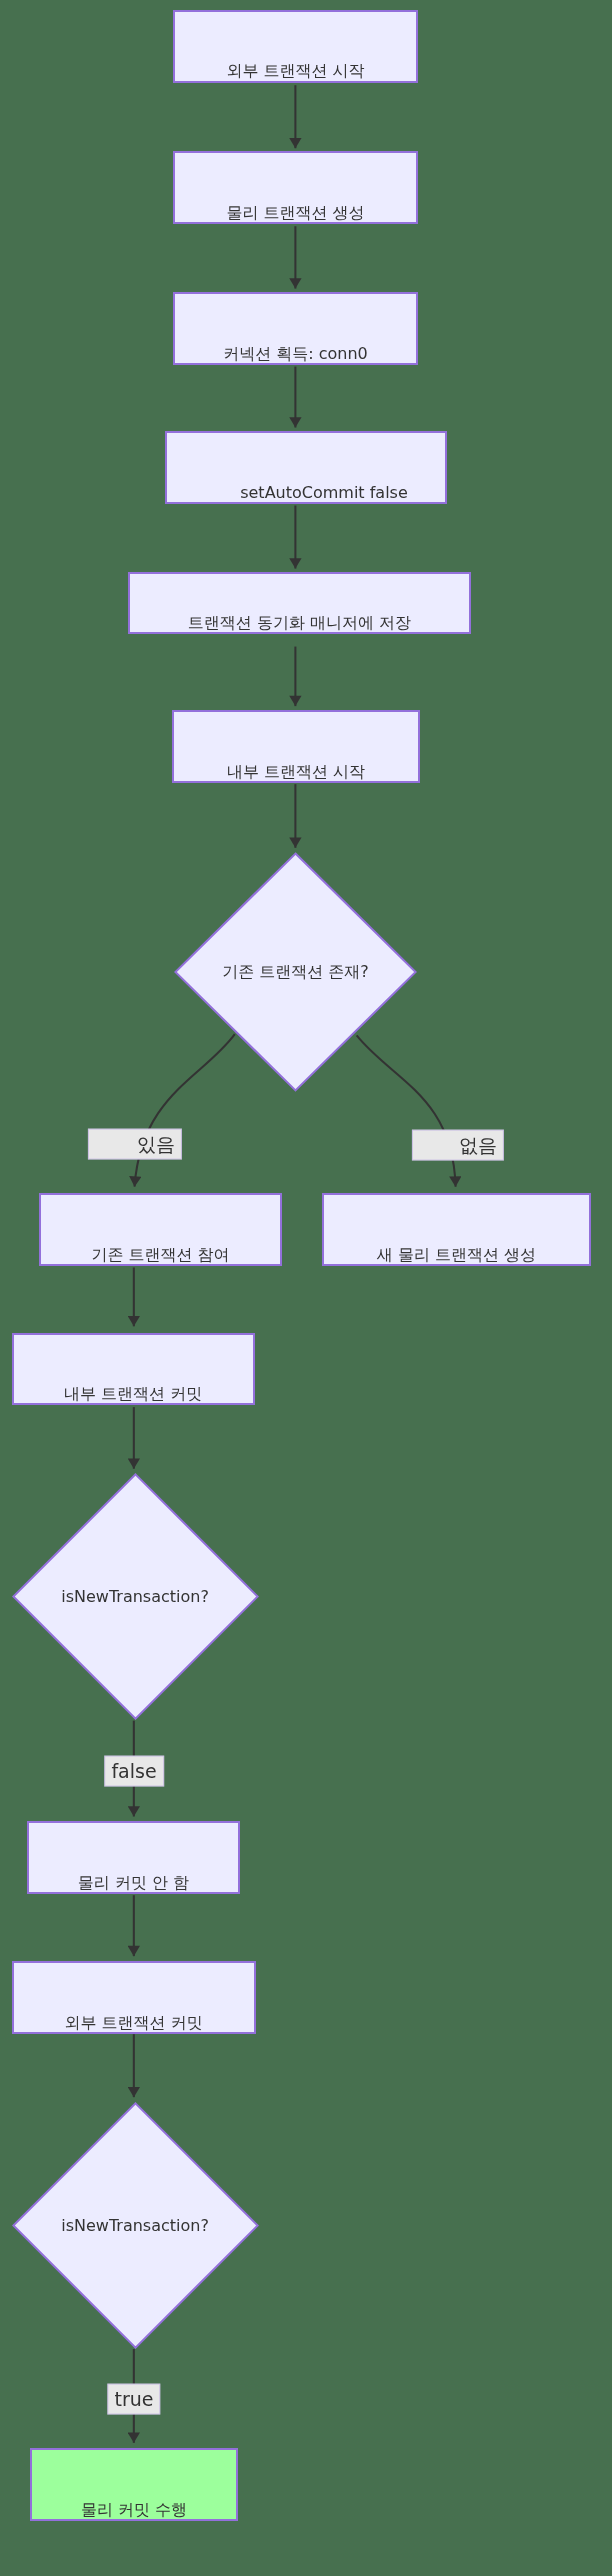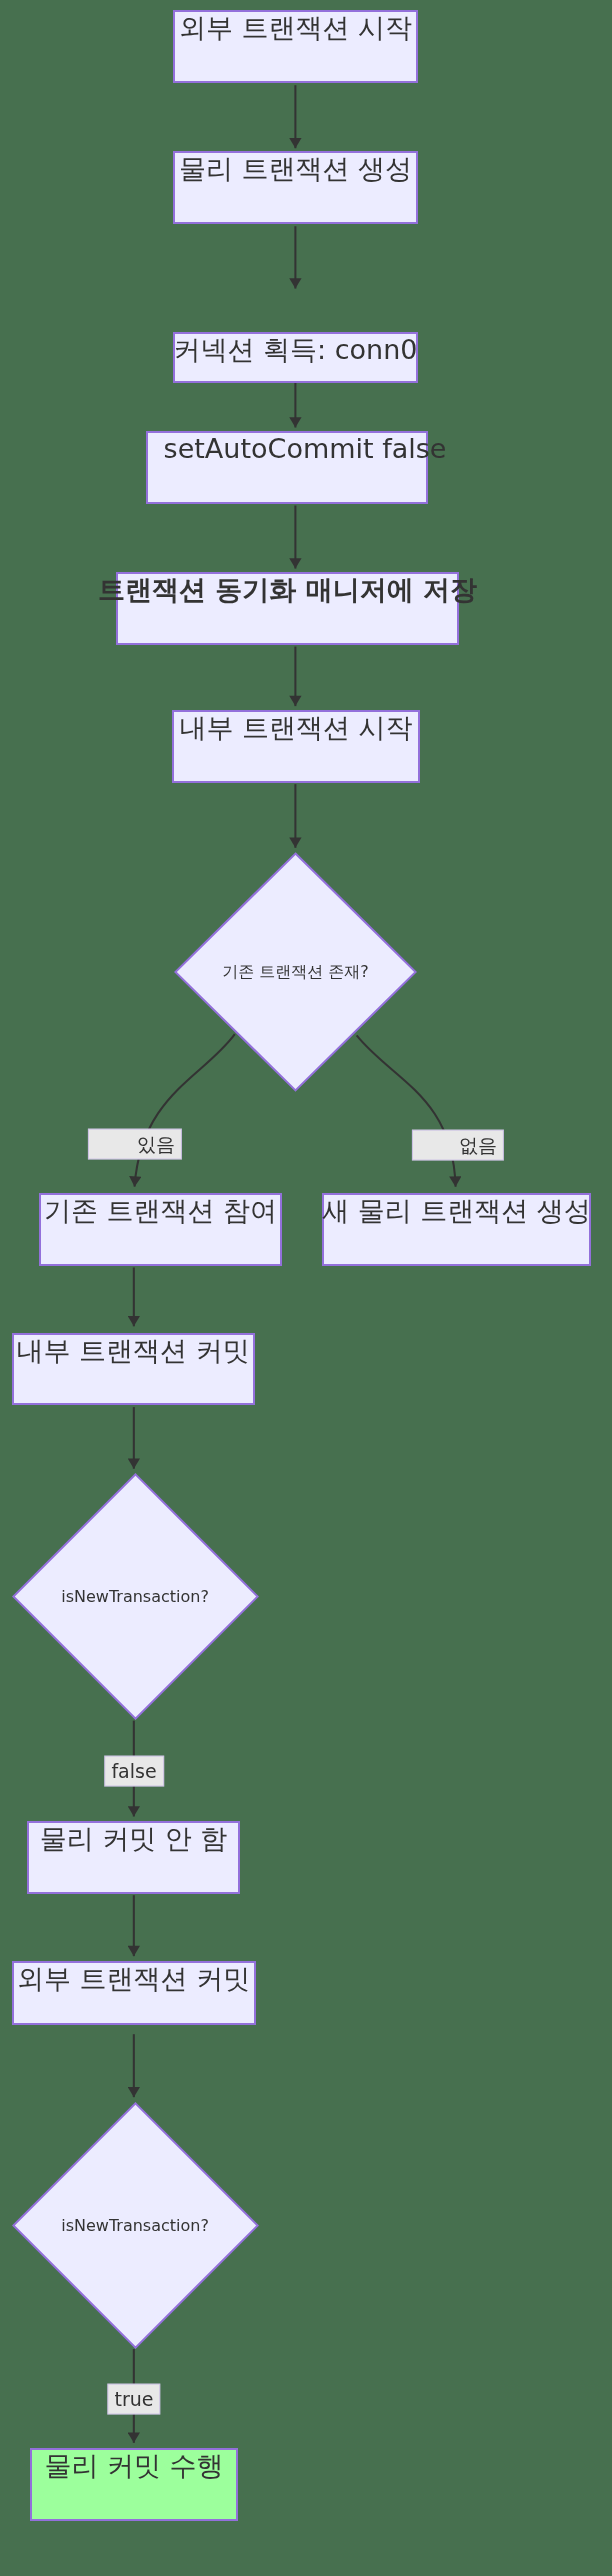--- a/index.html
+++ b/index.html
@@ -19,22 +19,22 @@
     font-family:"DejaVu Sans","Liberation Sans",sans-serif;
     color:var(--text);
     overflow:hidden;
   }
   .edges{position:absolute;left:0;top:0;z-index:1;}
   .node{
     position:absolute;z-index:2;
     background:var(--node-fill);
     border:2.1px solid var(--node-border);
     box-sizing:border-box;
-    display:flex;align-items:flex-start;justify-content:center;
-    font-size:27px;line-height:1.2;text-align:center;
+    display:flex;align-items:flex-end;justify-content:center;
+    font-size:16px;line-height:1.2;text-align:center;
     white-space:nowrap;
   }
   .node.success{background:var(--success-fill);}
   .diamond{
     position:absolute;z-index:2;
     display:flex;align-items:center;justify-content:center;
   }
   .diamond svg{position:absolute;left:0;top:0;}
   .diamond .dlabel{
     position:relative;z-index:3;
@@ -79,29 +79,29 @@
   </svg>
 
   <div class="node" style="left:173px;top:9.6px;width:245px;height:73px;">
     <span>외부 트랜잭션 시작</span>
   </div>
 
   <div class="node" style="left:173px;top:151px;width:245px;height:73px;">
     <span>물리 트랜잭션 생성</span>
   </div>
 
-  <div class="node" style="left:173px;top:292px;width:245px;height:51px;margin-top:40px;">
+  <div class="node" style="left:173px;top:292px;width:245px;height:73px;">
     <span>커넥션 획득: conn0</span>
   </div>
 
-  <div class="node" style="left:146px;top:431px;width:282px;height:73px;padding-left:36px;">
+  <div class="node" style="left:165px;top:431px;width:282px;height:73px;padding-left:36px;">
     <span>setAutoCommit false</span>
   </div>
 
-  <div class="node" style="left:116px;top:572px;width:343px;height:73px;font-weight:bold;">
+  <div class="node" style="left:128px;top:572px;width:343px;height:62px;">
     <span>트랜잭션 동기화 매니저에 저장</span>
   </div>
 
   <div class="node" style="left:172px;top:710px;width:248px;height:73px;">
     <span>내부 트랜잭션 시작</span>
   </div>
 
   <div class="diamond" style="left:174px;top:852px;width:243px;height:240px;">
     <svg width="243" height="240" viewBox="0 0 355 350">
       <polygon points="177.5,2 353,175 177.5,348 2,175" fill="#ECECFF" stroke="#9370DB" stroke-width="3"></polygon>
@@ -136,21 +136,21 @@
   </div>
 
   <div class="edge-label" style="left:134px;top:1771px;">
     <span>false</span>
   </div>
 
   <div class="node" style="left:27px;top:1821px;width:213px;height:73px;">
     <span>물리 커밋 안 함</span>
   </div>
 
-  <div class="node" style="left:11.6px;top:1961px;width:244px;height:64px;">
+  <div class="node" style="left:11.6px;top:1961px;width:244px;height:73px;">
     <span>외부 트랜잭션 커밋</span>
   </div>
 
   <div class="diamond" style="left:11.6px;top:2102px;width:247px;height:247px;">
     <svg width="247" height="247" viewBox="0 0 360 360">
       <polygon points="180,2 358,180 180,358 2,180" fill="#ECECFF" stroke="#9370DB" stroke-width="3"></polygon>
     </svg>
     <span class="dlabel">isNewTransaction?</span>
   </div>
 

